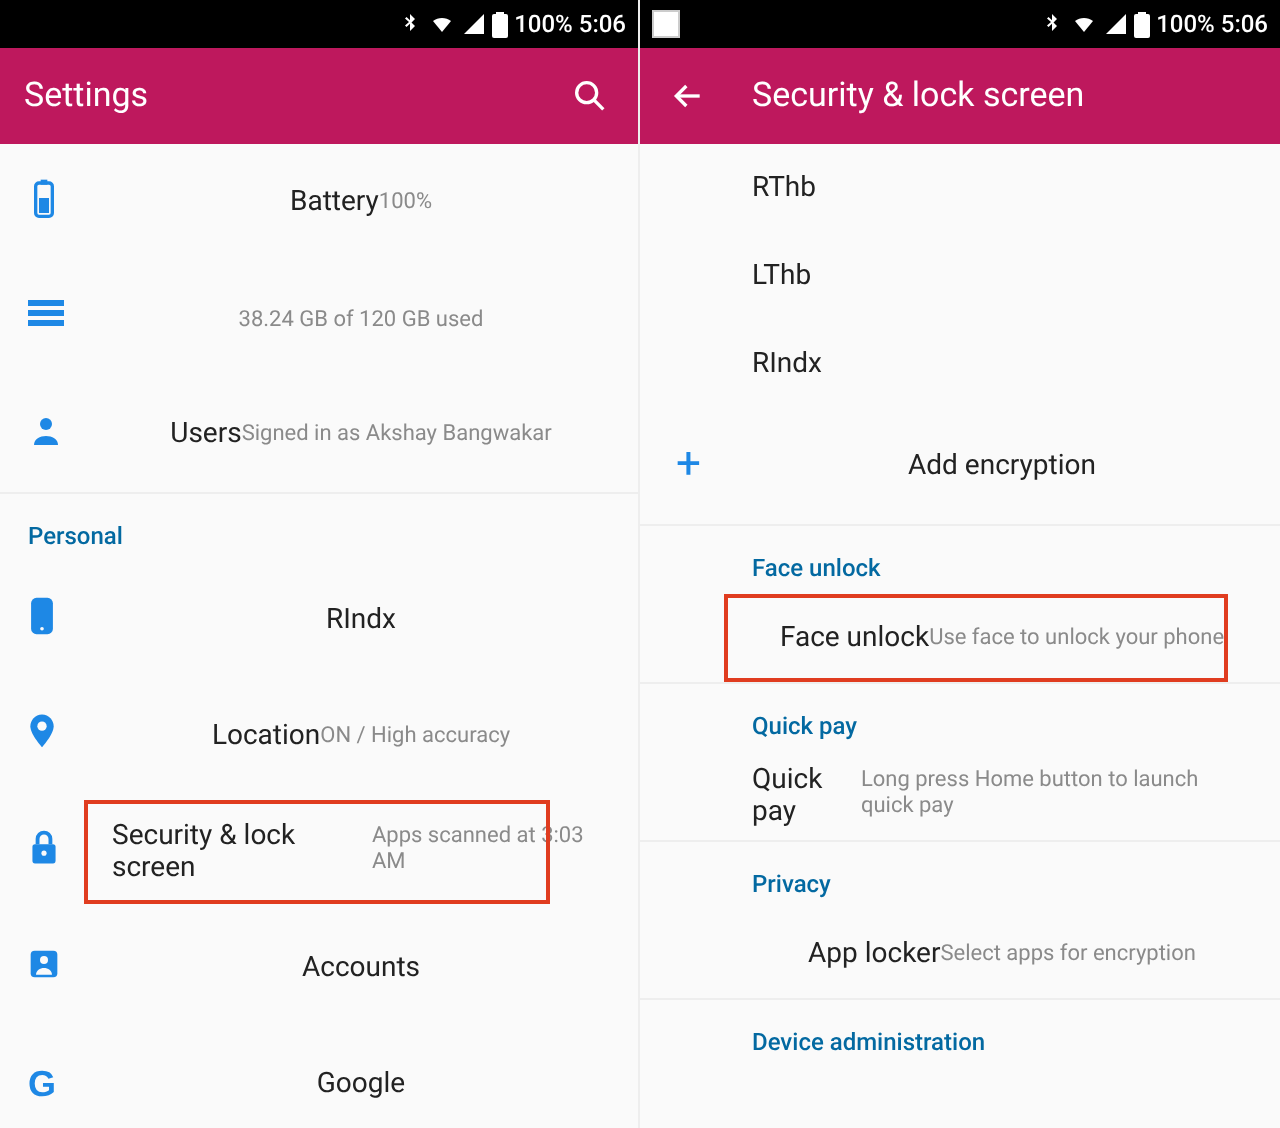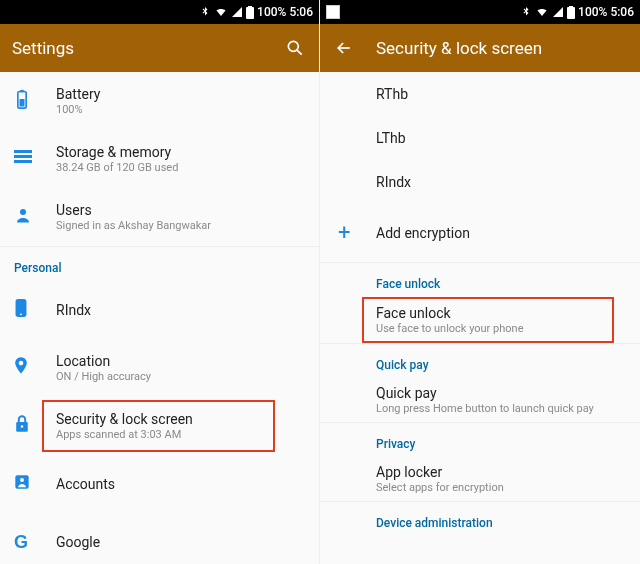--- a/index.html
+++ b/index.html
@@ -4,27 +4,27 @@
 <style>
   * { box-sizing: border-box; margin: 0; padding: 0; }
   html, body { width: 640px; height: 564px; font-family: Roboto, -apple-system, "Segoe UI", sans-serif; background: #fff; }
   .frame { display: flex; width: 640px; height: 464px; }
   .phone { width: 320px; height: 564px; background: #fafafa; position: relative; overflow: hidden; border-right: 1px solid #eee; display: flex; flex-direction: column; }
   .phone:last-child { border-right: none; }
   .statusbar { height: 24px; background: #000; color: #fff; display: flex; align-items: center; justify-content: space-between; padding: 0 6px; font-size: 12px; font-weight: 500; }
   .status-left { display: flex; align-items: center; gap: 4px; }
   .status-right { display: flex; align-items: center; gap: 3px; }
   .status-right svg { display: block; }
-  .appbar { height: 48px; background: #a16207; color: #fff; display: flex; align-items: center; padding: 0 12px; gap: 20px; }
+  .appbar { height: 48px; background: #be185d; color: #fff; display: flex; align-items: center; padding: 0 12px; gap: 20px; }
   .appbar-title { font-size: 17px; font-weight: 400; flex: 1; }
   .appbar .icon-btn { width: 24px; height: 24px; display: flex; align-items: center; justify-content: center; }
   .content { flex: 1; overflow: hidden; background: #fafafa; }
   .row { display: flex; align-items: center; min-height: 58px; padding: 10px 14px 10px 14px; position: relative; }
   .row .iconcol { width: 42px; display: flex; align-items: center; justify-content: flex-start; }
-  .row .textcol { flex: 1; display: flex; flex-direction: column; justify-content: center; }
+  .row .textcol { flex: 1; display: flex; justify-content: center; }
   .row .title { font-size: 14px; color: #222; }
   .row .sub { font-size: 11px; color: #8a8a8a; margin-top: 1px; }
   .section-hdr { font-size: 12px; color: #0369a1; font-weight: 500; padding: 14px 14px 6px 14px; }
   .section-hdr.indent { padding-left: 56px; }
   .divider { height: 1px; background: #eee; margin: 0; }
   .highlight-box { position: absolute; border: 2px solid #e03c1f; pointer-events: none; }
   .row.simple { min-height: 44px; padding: 10px 14px 10px 56px; }
   .row.simple .title { font-size: 14px; }
   .sq-icon { width: 14px; height: 14px; background: #fff; border: 1px solid #ccc; display: inline-block; }
 </style>
@@ -94,21 +94,20 @@
         <div class="iconcol">
             <span>
           <svg width="18" height="16" viewBox="0 0 18 14" fill="#1e88e5">
                 <rect y="0" width="18" height="3"></rect>
                 <rect y="5" width="18" height="3"></rect>
                 <rect y="10" width="18" height="3"></rect>
               </svg>
         </span>
           </div>
         <div class="textcol">
-          <span class="title">Storage &amp; memory</span>
           <span class="sub">38.24 GB of 120 GB used</span>
         </div>
       </div>
 
       <div class="row">
         <div class="iconcol">
             <span>
           <svg width="18" height="16" viewBox="0 0 24 20" fill="#1e88e5">
                 <circle cx="12" cy="6" r="4"></circle>
                 <path d="M4 20c0-4 4-6 8-6s8 2 8 6v0H4z"></path>

